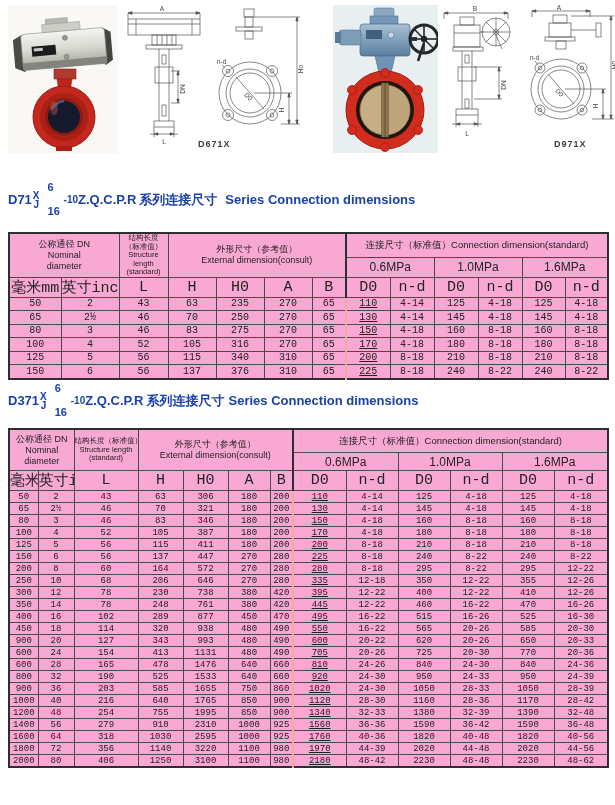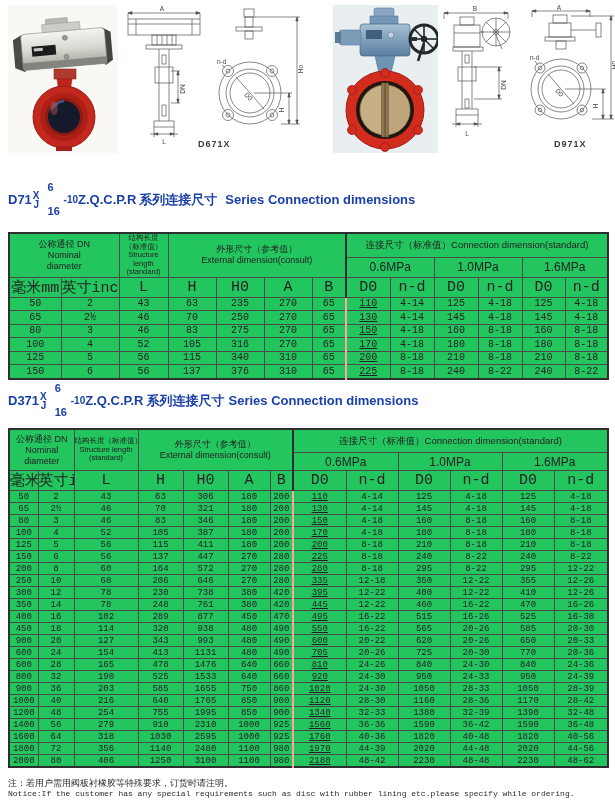--- a/index.html
+++ b/index.html
@@ -18,21 +18,21 @@
       font-size:10px;line-height:9px;margin:0 1px;}
   .hd .stack3{display:inline-flex;flex-direction:column;align-items:flex-start;
       font-size:11px;line-height:11px;}
   .hd .stack3 .edge{padding-left:7px;font-size:11px;}
   .hd .mid{font-size:10px;line-height:13px;margin-left:23px;}
   .hd .cn{margin-left:3px;}
   .hd .en{margin-left:8px;}
 
   
   table.t{position:absolute;left:8px;width:599px;border-collapse:collapse;table-layout:fixed;
-      background:#22c55e;border:2px solid #2e2e2e;
+      background:#f9a8d4;border:2px solid #2e2e2e;
       font-family:"Liberation Mono","DejaVu Sans Mono",monospace;}
   .t th,.t td{border:1px solid #4a4a4a;text-align:center;vertical-align:middle;
       color:#222;font-weight:normal;padding:0;overflow:hidden;white-space:nowrap;}
   .t thead th{font-family:"Liberation Sans",sans-serif;}
   .t .hcn{font-size:9px;line-height:11px;}
   .t .hsm{font-size:7.5px;line-height:8.5px;}
   .t .conn{font-size:9.5px;height:22px;border-left:2px solid #2e2e2e;}
   .t tr.mpa th{font-size:12px;height:17px;}
   .t tr.mpa th:first-child{border-left:2px solid #2e2e2e;}
   .t tr.cols th{font-size:15px;height:16px;font-family:"Liberation Mono",monospace;}
@@ -851,21 +851,21 @@
           <td>1820</td>
           <td>40-48</td>
           <td>1820</td>
           <td>40-56</td>
         </tr>
         <tr>
           <td>1800</td>
           <td>72</td>
           <td>356</td>
           <td>1140</td>
-          <td>2480</td>
+          <td>3220</td>
           <td>1100</td>
           <td>980</td>
           <td>1970</td>
           <td>44-39</td>
           <td>2020</td>
           <td>44-48</td>
           <td>2020</td>
           <td>44-56</td>
         </tr>
         <tr>
@@ -879,18 +879,14 @@
           <td>2180</td>
           <td>48-42</td>
           <td>2230</td>
           <td>48-48</td>
           <td>2230</td>
           <td>48-62</td>
         </tr>
       </tbody>
   </table>
 
-  <div class="notes" style="top:778px;">
-    <div class="n1">注：若用户需用阀板衬橡胶等特殊要求，订货时请注明。</div>
-    <div class="n2">Notice:If the customer has any special requirements such as disc with rubber lining etc.please specify while ordering.</div>
-  </div>
 
 </div>
 
 </body></html>

